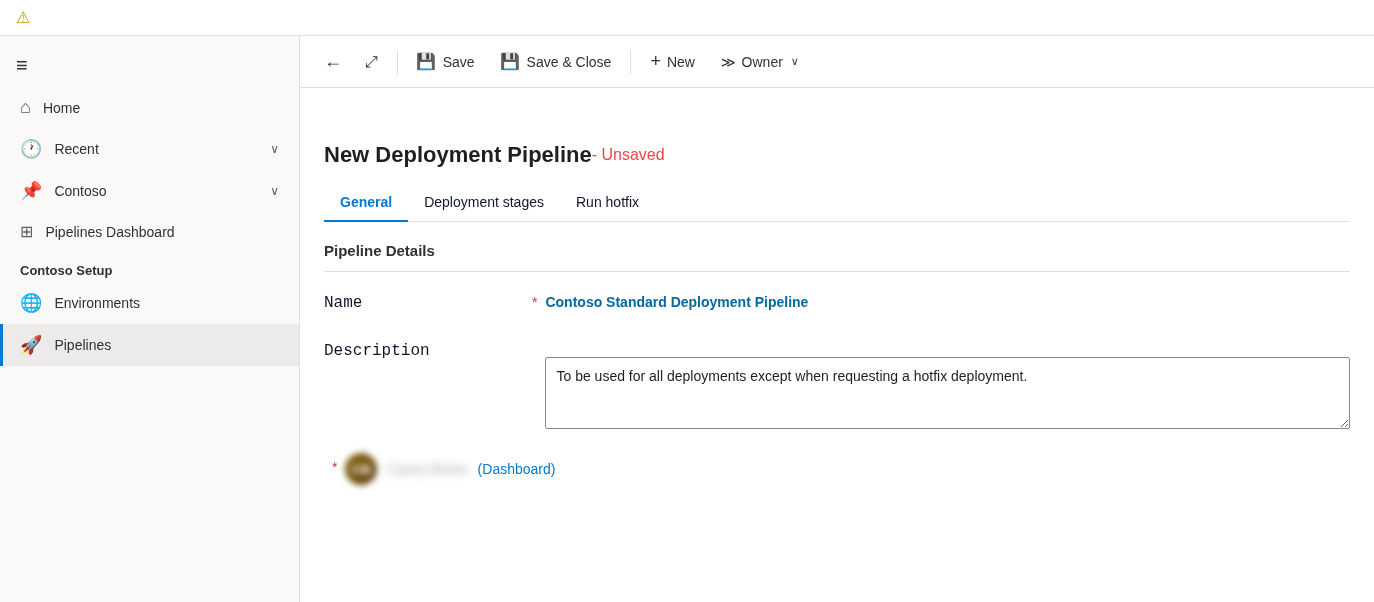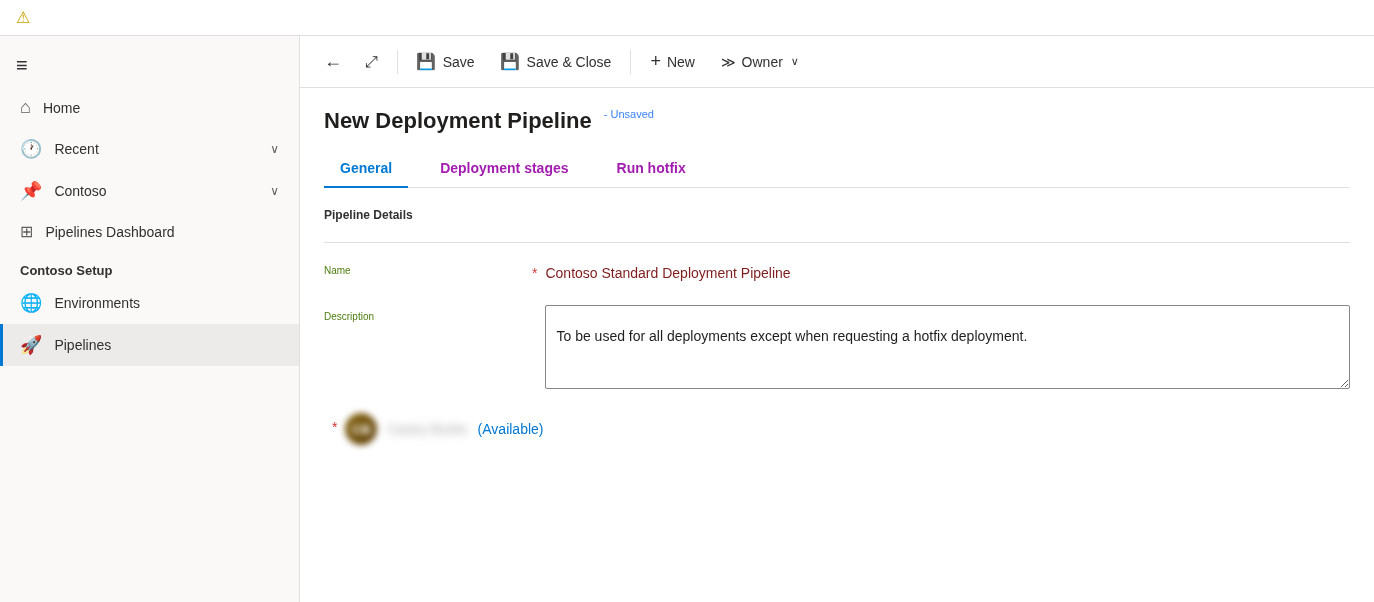--- a/index.html
+++ b/index.html
@@ -114,101 +114,104 @@
     }
 
     
     .page-content {
       flex: 1;
       overflow-y: auto;
       padding: 20px 24px;
     }
     .page-title-row {
       display: flex;
-      gap: 12px;
+      align-items: center;
+      gap: 0;
       margin-bottom: 16px;
+      margin-top: 34px;
     }
     .page-title {
       font-size: 22px;
       font-weight: 600;
       color: #201f1e;
     }
     .page-subtitle {
-      font-size: 11px;
-      color: #3b82f6;
+      font-size: 16px;
+      color: #ef4444;
       font-weight: 400;
     }
 
     
     .tabs {
       display: flex;
-      gap: 16px;
+      gap: 0;
       border-bottom: 1px solid #e0e0e0;
       margin-bottom: 20px;
     }
     .tab {
       padding: 10px 16px;
       cursor: pointer;
       font-size: 14px;
-      color: #a21caf;
+      color: #0f172a;
       border-bottom: 2px solid transparent;
       margin-bottom: -1px;
-      font-weight: bold;
     }
     .tab.active {
       color: #0078d4;
       border-bottom: 2px solid #0078d4;
       font-weight: 600;
     }
 
     
     .section-title {
-      font-size: 12px;
+      font-size: 15px;
       font-weight: 600;
       color: #323130;
       margin-bottom: 16px;
-      padding-bottom: 20px;
+      padding-bottom: 12px;
       border-bottom: 1px solid #e0e0e0;
     }
     .form-row {
       display: flex;
       align-items: flex-start;
       margin-bottom: 24px;
     }
     .form-label {
       width: 200px;
       padding-top: 6px;
-      font-size: 10px;
-      color: #4d7c0f;
+      font-size: 16px;
+      color: #0f172a;
       flex-shrink: 0;
+      font-family: Liberation Mono, monospace;
     }
     .required-star {
       color: #d13438;
       margin: 0 8px;
       padding-top: 6px;
       flex-shrink: 0;
     }
     .form-value {
       flex: 1;
       font-size: 14px;
-      color: #7f1d1d;
-      font-weight: 400;
+      color: #0369a1;
+      font-weight: 700;
       padding-top: 6px;
     }
     .form-textarea {
       flex: 1;
       border: 1px solid #8a8886;
       border-radius: 2px;
-      padding: 20px 10px;
+      padding: 8px 10px;
       font-size: 14px;
       color: #201f1e;
       resize: vertical;
       min-height: 72px;
       font-family: 'Segoe UI', Arial, sans-serif;
       line-height: 1.5;
+      margin-top: 21px;
     }
 
     .owner-row {
       display: flex;
       align-items: center;
       gap: 10px;
     }
     .owner-avatar {
       width: 32px;
       height: 32px;
@@ -331,18 +334,18 @@
         <div class="form-label">Description</div>
         <div class="required-star" style="visibility:hidden;">*</div>
         <textarea class="form-textarea" style="">To be used for all deployments except when requesting a hotfix deployment.</textarea>
       </div>
 
       <div class="form-row">
         <div class="required-star">*</div>
         <div class="owner-row">
           <div class="owner-avatar">CB</div>
           <span class="owner-name">Casey Burke</span>
-          <span class="owner-status">(Available)</span>
+          <span class="owner-status">(Dashboard)</span>
         </div>
       </div>
     </div>
   </div>
 </div>
 
 </body></html>

